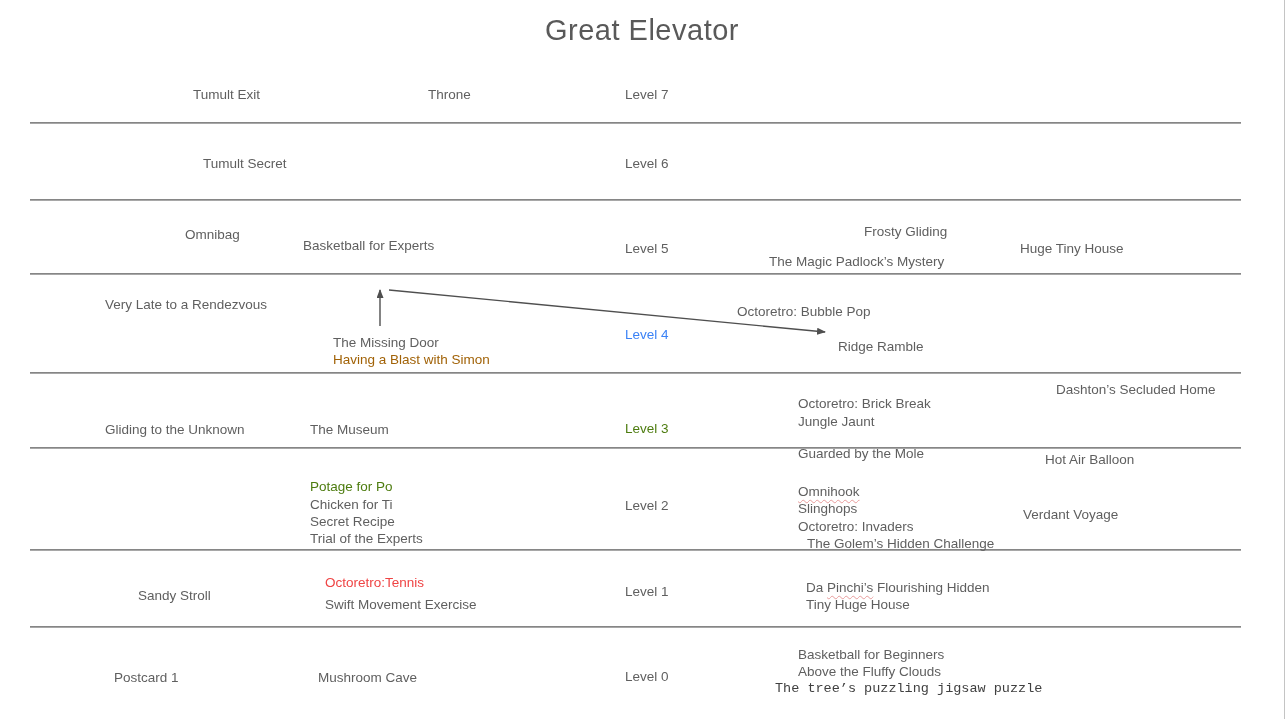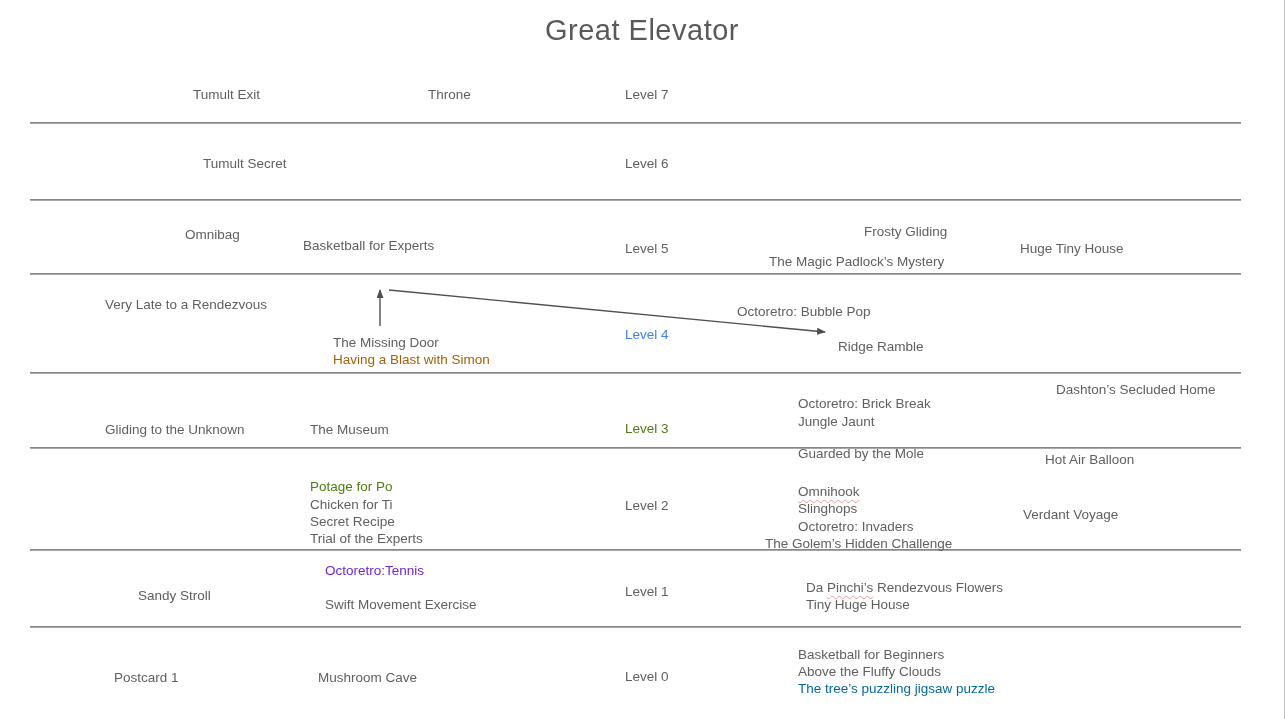--- a/index.html
+++ b/index.html
@@ -90,34 +90,34 @@
       <div class="lbl" style="left: 798px; top: 430px; color: rgb(95, 95, 95); margin-top: 15px;">Guarded by the Mole</div>
       <div class="lbl" style="left: 625px; top: 497px; color: rgb(95, 95, 95);">Level 2</div>
       <div class="lbl" style="left: 1045px; top: 451px; color: rgb(95, 95, 95);">Hot Air Balloon</div>
       <div class="lbl" style="left: 310px; top: 478px; color: #4d7c0f;">Potage for Po</div>
       <div class="lbl" style="left: 310px; top: 496px; color: rgb(95, 95, 95);">Chicken for Ti</div>
       <div class="lbl" style="left: 310px; top: 513px; color: rgb(95, 95, 95);">Secret Recipe</div>
       <div class="lbl" style="left: 310px; top: 530px; color: rgb(95, 95, 95);">Trial of the Experts</div>
       <div class="lbl" style="left: 798px; top: 483px; color: rgb(95, 95, 95);"><span class="squiggle">Omnihook</span></div>
       <div class="lbl" style="left: 798px; top: 500px; color: rgb(95, 95, 95);">Slinghops</div>
       <div class="lbl" style="left: 798px; top: 518px; color: rgb(95, 95, 95);">Octoretro: Invaders</div>
-      <div class="lbl" style="left: 765px; top: 535px; color: rgb(95, 95, 95); text-align: right;">The Golem’s Hidden Challenge</div>
+      <div class="lbl" style="left: 807px; top: 535px; color: rgb(95, 95, 95); text-align: right;">The Golem’s Hidden Challenge</div>
       <div class="lbl" style="left: 1023px; top: 506px; color: rgb(95, 95, 95);">Verdant Voyage</div>
       <div class="lbl" style="left: 625px; top: 583px; color: rgb(95, 95, 95);">Level 1</div>
       <div class="lbl" style="left: 138px; top: 587px; color: rgb(95, 95, 95);">Sandy Stroll</div>
-      <div class="lbl" style="left: 325px; top: 562px; color: #6d28d9;">Octoretro:Tennis</div>
+      <div class="lbl" style="left: 325px; top: 574px; color: #ef4444;">Octoretro:Tennis</div>
       <div class="lbl" style="left: 325px; top: 596px; color: rgb(95, 95, 95);">Swift Movement Exercise</div>
-      <div class="lbl" style="left: 806px; top: 579px; color: rgb(95, 95, 95);"><span>Da </span><span class="squiggle">Pinchi’s</span><span> Rendezvous Flowers</span></div>
+      <div class="lbl" style="left: 806px; top: 579px; color: rgb(95, 95, 95);"><span>Da </span><span class="squiggle">Pinchi’s</span><span> Flourishing Hidden</span></div>
       <div class="lbl" style="left: 806px; top: 596px; color: rgb(95, 95, 95);">Tiny Huge House</div>
       <div class="lbl" style="left: 625px; top: 668px; color: rgb(95, 95, 95);">Level 0</div>
       <div class="lbl" style="left: 114px; top: 669px; color: rgb(95, 95, 95);">Postcard 1</div>
       <div class="lbl" style="left: 318px; top: 669px; color: rgb(95, 95, 95);">Mushroom Cave</div>
       <div class="lbl" style="left: 798px; top: 646px; color: rgb(95, 95, 95);">Basketball for Beginners</div>
       <div class="lbl" style="left: 798px; top: 663px; color: rgb(95, 95, 95);">Above the Fluffy Clouds</div>
-      <div class="lbl" style="left: 798px; top: 680px; color: #0369a1;">The tree’s puzzling jigsaw puzzle</div>
+      <div class="lbl" style="left: 775px; top: 680px; color: #404040; font-family: Liberation Mono, monospace;">The tree’s puzzling jigsaw puzzle</div>
     </div>
   <svg id="arrows-layer" viewBox="0 0 1285 719">
     <defs>
       <marker id="arrowhead" markerWidth="10" markerHeight="8" refX="8" refY="3.5" orient="auto" markerUnits="userSpaceOnUse">
         <path d="M0,0 L9,3.5 L0,7 z" fill="#4f4f4f"></path>
       </marker>
     </defs>
   <line x1="380" y1="326" x2="380" y2="290" stroke="#4f4f4f" stroke-width="1.4" marker-end="url(#arrowhead)"></line>
       <line x1="389" y1="290" x2="825" y2="332" stroke="#4f4f4f" stroke-width="1.4" marker-end="url(#arrowhead)"></line>
     </svg>

